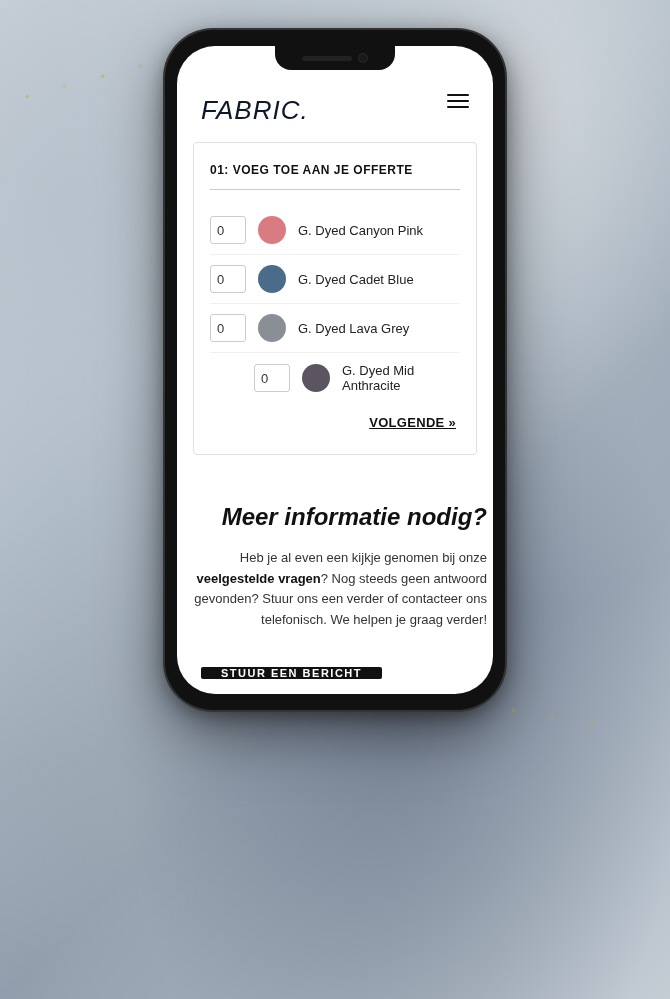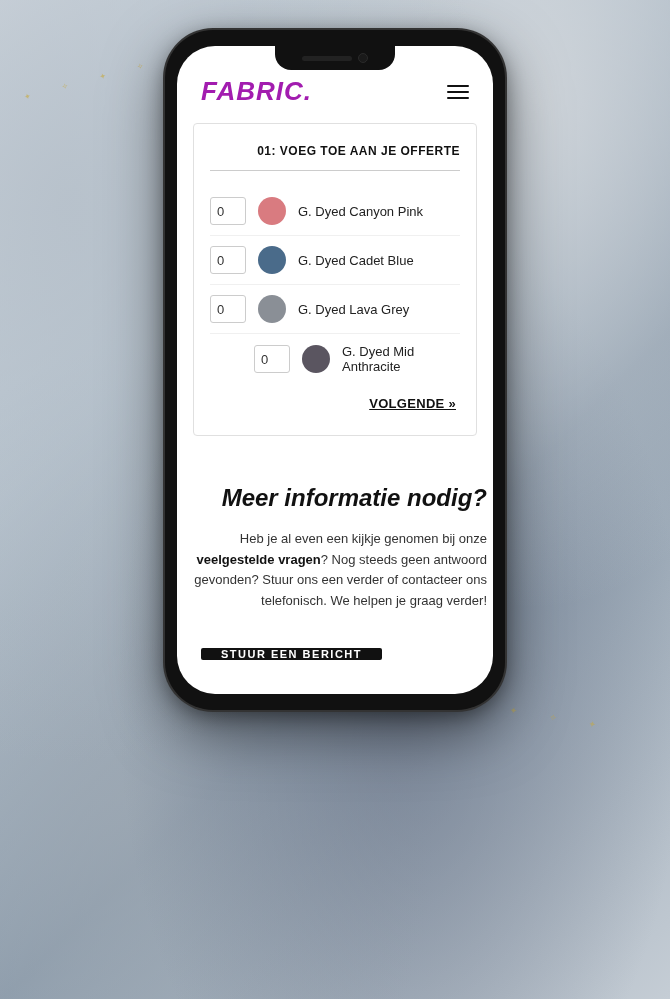--- a/index.html
+++ b/index.html
@@ -121,25 +121,26 @@
     
     .app-header {
       display: flex;
       align-items: center;
       justify-content: space-between;
       padding: 20px 24px 16px;
     }
 
     .logo {
       font-size: 26px;
-      font-weight: 700;
+      font-weight: 400;
       font-style: italic;
       letter-spacing: 1px;
-      color: #a21caf;
+      color: #0f172a;
       font-family: 'Arial Black', Arial, sans-serif;
+      margin-top: 19px;
     }
 
     .hamburger-icon {
       display: flex;
       flex-direction: column;
       gap: 4px;
       cursor: pointer;
     }
     .hamburger-icon span {
       display: block;
@@ -152,21 +153,21 @@
     
     .product-card {
       margin: 0 16px 24px;
       border: 1px solid #e0e0e0;
       border-radius: 4px;
       padding: 20px 16px;
       background: #fff;
     }
 
     .card-title {
-      text-align: right;
+      text-align: left;
       font-size: 12px;
       font-weight: 700;
       letter-spacing: 0.5px;
       color: #111;
       margin-bottom: 16px;
       padding-bottom: 12px;
       border-bottom: 1px solid #ccc;
       font-family: 'Arial', sans-serif;
     }
 

